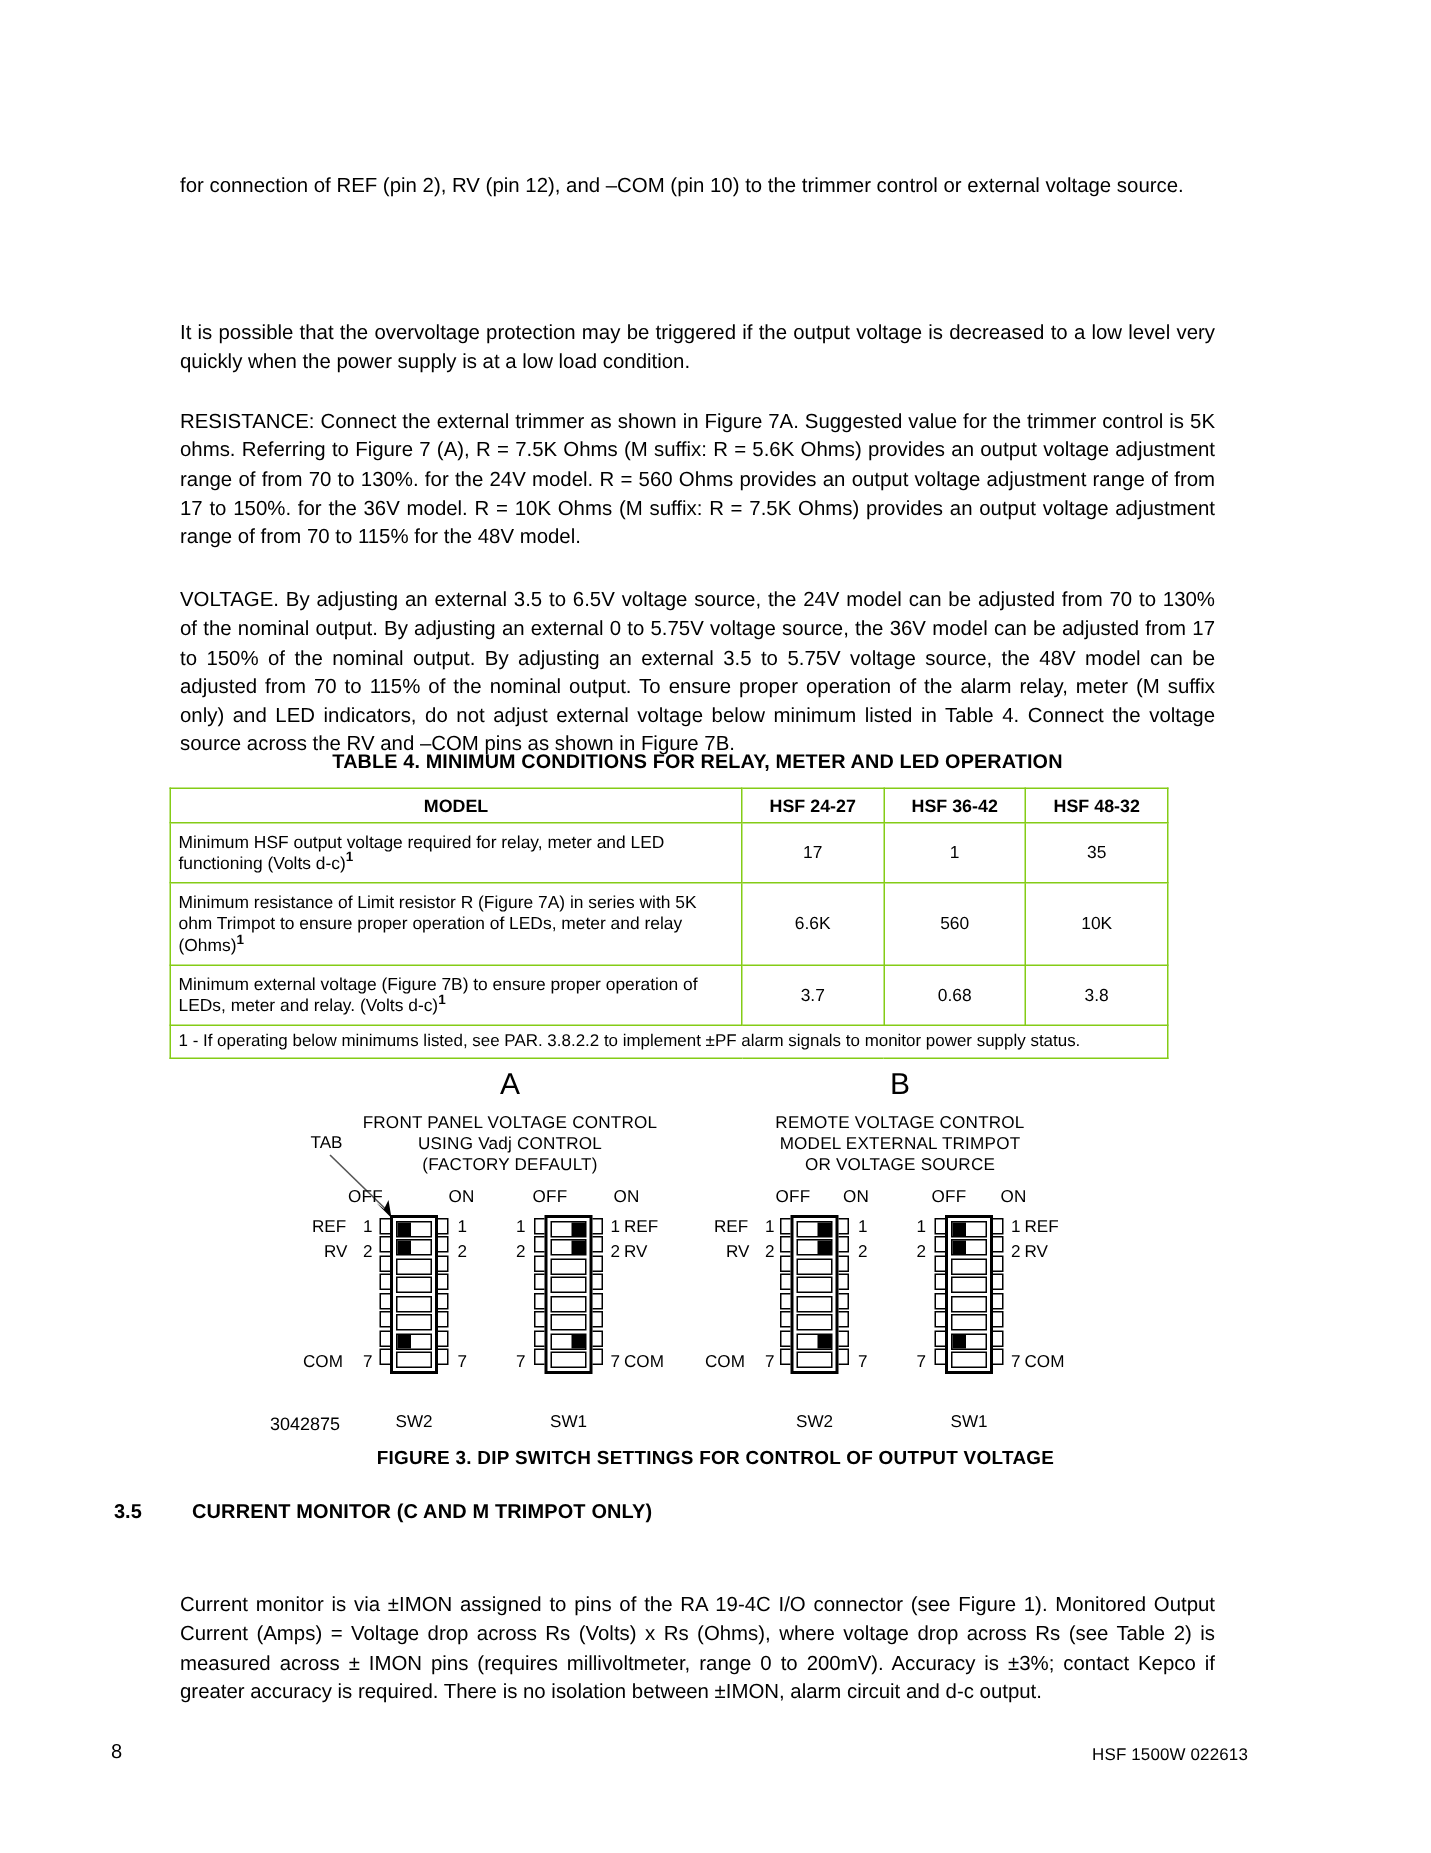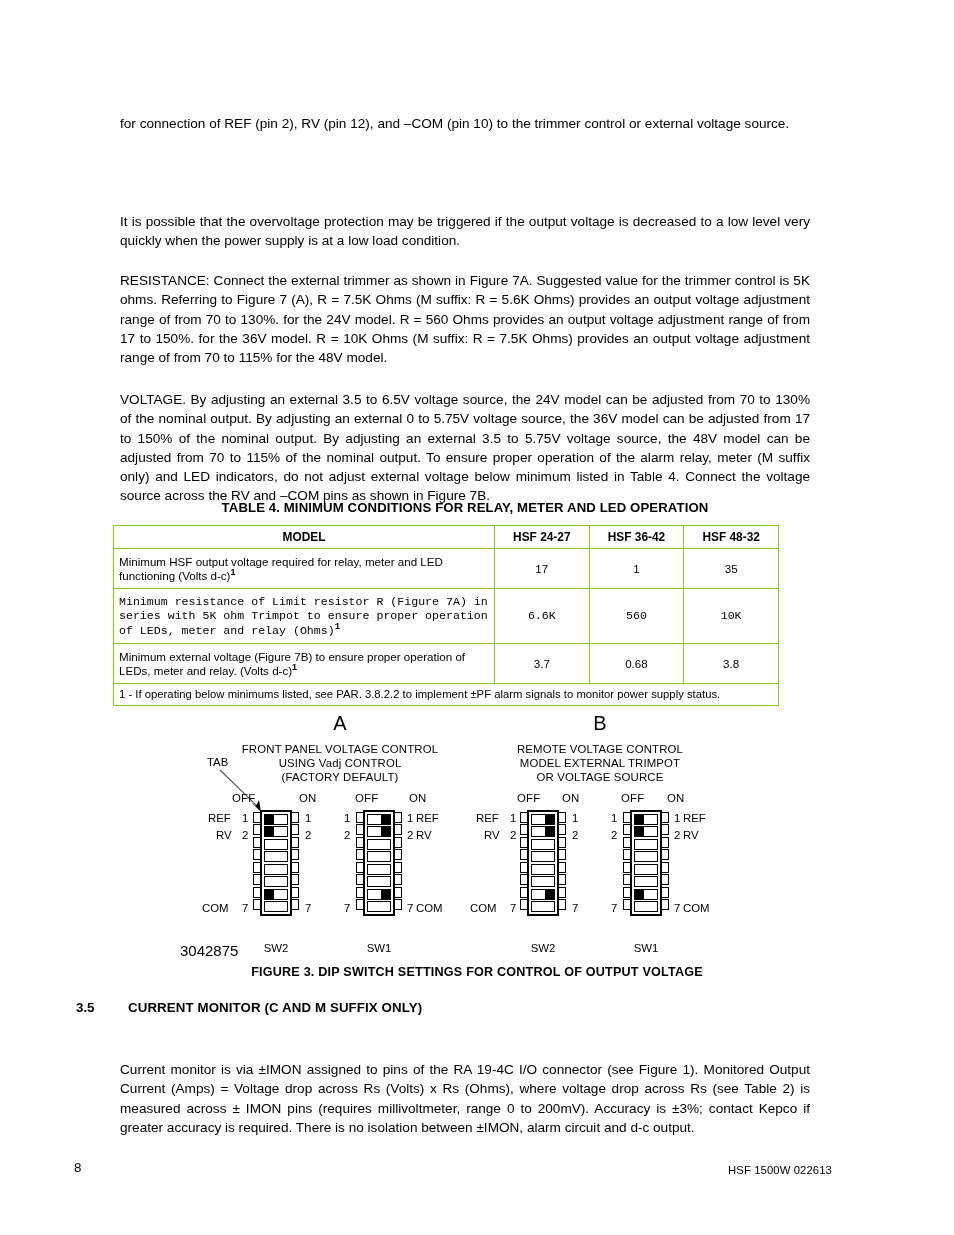--- a/index.html
+++ b/index.html
@@ -66,21 +66,21 @@
     font-family:"Liberation Sans", sans-serif;
     text-align:center;
   }
   .fig-caption-line {
     position:absolute; font-size:11.4px; text-align:center; white-space:nowrap;
     letter-spacing:0.15px;
   }
   .onoff { position:absolute; font-size:11.4px; letter-spacing:0.2px; }
   .pinlabel { position:absolute; font-size:11.4px; white-space:nowrap; }
   .swname { position:absolute; font-size:11.4px; text-align:center; width:60px; }
-  .partnum { position:absolute; font-size:15px; }
+  .partnum { position:absolute; font-size:12px; }
   .tab-label { position:absolute; font-size:11.4px; }
   .tab-line { position:absolute; }
 
   
   .dip { position:absolute; width:46px; }
   .dip .body {
     position:absolute; left:7px; top:0; width:32px;
     border:2px solid #000; box-sizing:border-box;
     background:#fff;
   }
@@ -153,21 +153,21 @@
         <th>HSF 48-32</th>
       </tr>
     </thead>
     <tbody>
       <tr style="height:40px;">
         <td class="desc"><span>Minimum HSF output voltage required for relay, meter and LED functioning (Volts d-c)</span><sup class="fn">1</sup></td>
         <td class="val">17</td>
         <td class="val">1</td>
         <td class="val">35</td>
       </tr>
-      <tr style="height:55px;font-family:Liberation Mono, monospace;">
+      <tr style="height:55px;">
         <td class="desc"><span>Minimum resistance of Limit resistor R (Figure 7A) in series with 5K ohm Trimpot to ensure proper operation of LEDs, meter and relay (Ohms)</span><sup class="fn">1</sup></td>
         <td class="val">6.6K</td>
         <td class="val">560</td>
         <td class="val">10K</td>
       </tr>
       <tr style="height:40px;">
         <td class="desc"><span>Minimum external voltage (Figure 7B) to ensure proper operation of LEDs, meter and relay. (Volts d-c)</span><sup class="fn">1</sup></td>
         <td class="val">3.7</td>
         <td class="val">0.68</td>
         <td class="val">3.8</td>
@@ -414,21 +414,21 @@
     <div class="pinlabel" style="left:683px; top:117px;">RV</div>
     <div class="pinlabel" style="left:674px; top:190px;">7</div>
     <div class="pinlabel" style="left:683px; top:190px;">COM</div>
     <div class="swname" style="left:616px; top:230px;">SW1</div>
 
   </div>
 
   <div class="fig-title" style="top:965px;">FIGURE 3.  DIP SWITCH SETTINGS FOR CONTROL OF OUTPUT VOLTAGE</div>
 
   <div class="sec-num" style="top:1000px;">3.5</div>
-  <div class="sec-title" style="top:1000px;">CURRENT MONITOR (C AND M SUFFIX ONLY)</div>
+  <div class="sec-title" style="top:1000px;">CURRENT MONITOR (C AND M TRIMPOT ONLY)</div>
 
   <div class="body-col" style="top:1032px;">
     <p class="para">Current monitor is via ±IMON assigned to pins of the RA 19-4C I/O connector (see Figure 1). Monitored Output Current (Amps) = Voltage drop across Rs (Volts) x Rs (Ohms), where voltage drop across Rs (see Table 2) is measured across ± IMON pins (requires millivoltmeter, range 0 to 200mV). Accuracy is ±3%; contact Kepco if greater accuracy is required. There is no isolation between ±IMON, alarm circuit and d-c output.</p>
   </div>
 
   <div class="pagenum" style="top:1160px;">8</div>
   <div class="footer-right" style="top:1164px;text-align:right;">HSF 1500W 022613</div>
 
 </div>
 

